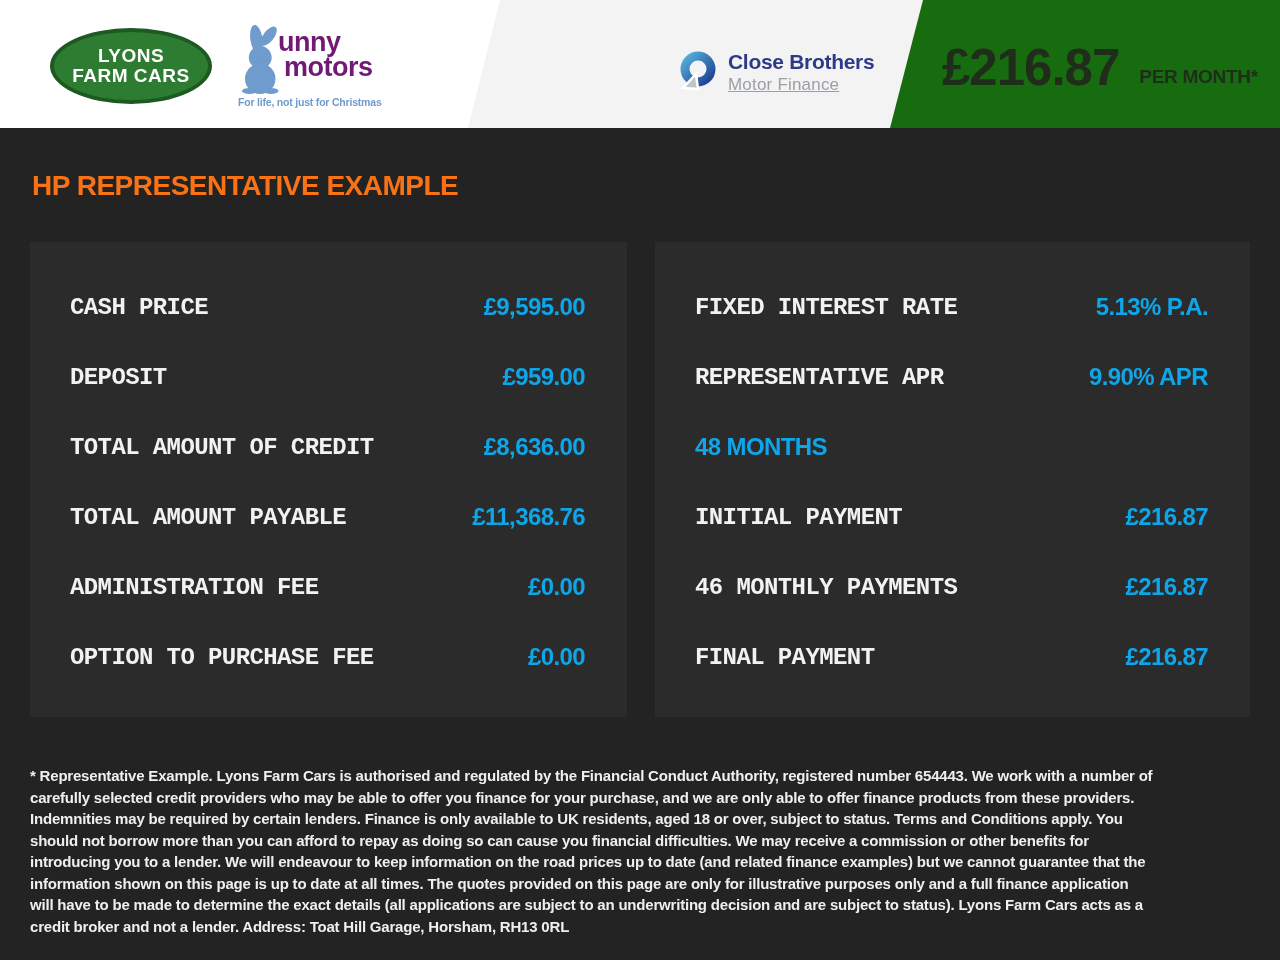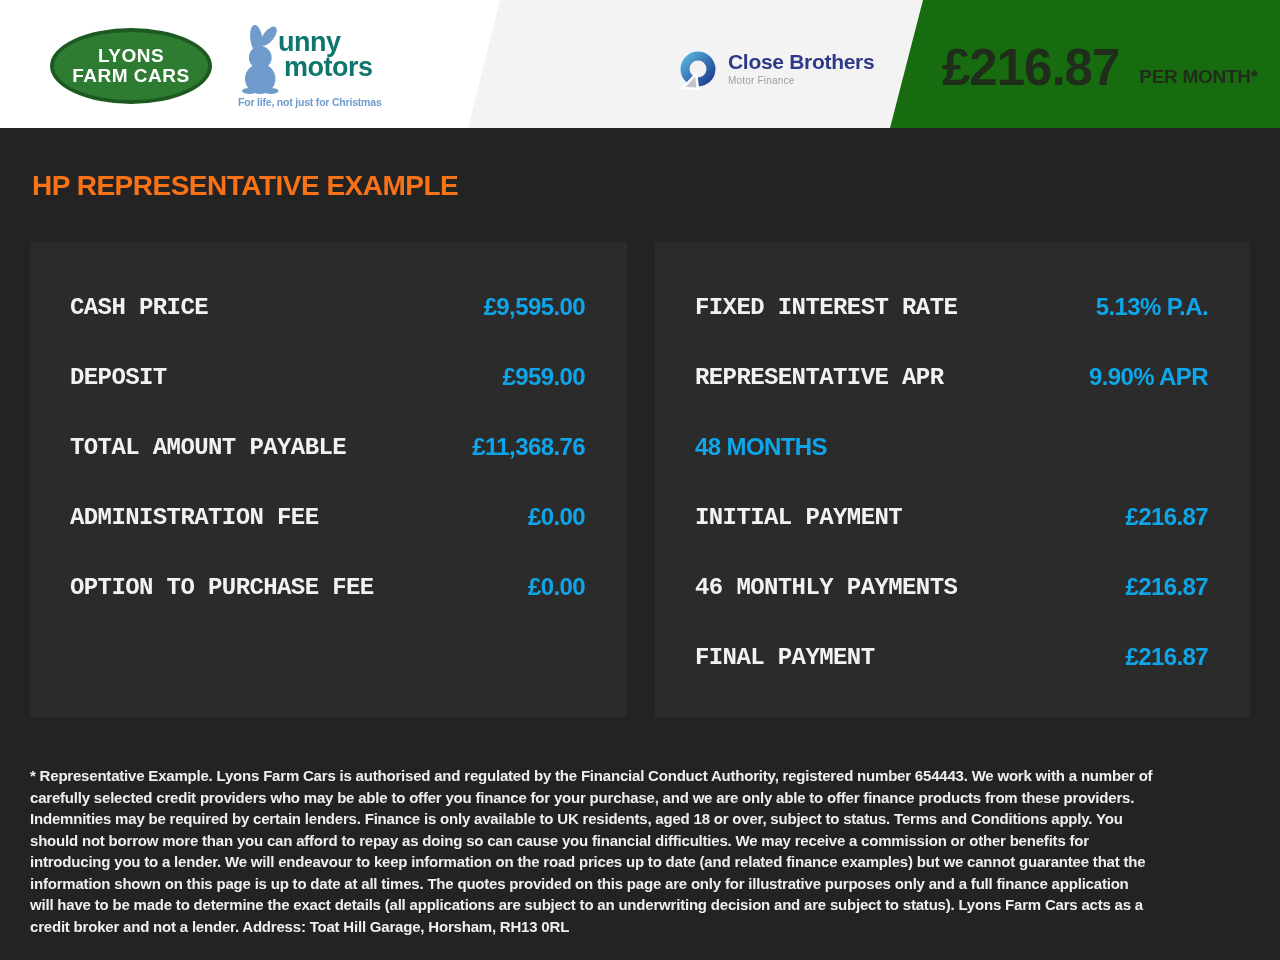--- a/index.html
+++ b/index.html
@@ -39,39 +39,39 @@
   .logo-lyons .l1 { font-size: 19px; }
   .logo-lyons .l2 { font-size: 19px; }
 
   .logo-bunny {
     position: absolute; left: 238px; top: 24px; width: 150px;
   }
   .bunny-row { display: flex; align-items: flex-start; }
   .bunny-svg { width: 46px; height: 70px; flex: 0 0 auto; }
   .bunny-text {
     margin-left: -6px; margin-top: 6px;
-    color: #0f766e; font-weight: bold; line-height: 0.92;
+    color: #701a75; font-weight: bold; line-height: 0.92;
     letter-spacing: -0.5px;
   }
   .bunny-text .t1 { font-size: 27px; }
   .bunny-text .t2 { font-size: 27px; margin-left: 6px; }
   .bunny-tagline {
     margin-top: 2px;
     color: #6f9bcd; font-weight: bold; font-size: 10.5px; letter-spacing: -0.2px;
     white-space: nowrap;
   }
 
   .logo-close {
     position: absolute; left: 678px; top: 50px;
     display: flex; align-items: flex-start;
   }
   .close-icon-svg { width: 40px; height: 42px; }
   .close-text { margin-left: 10px; display: flex; flex-direction: column; }
   .close-name { color: #2e3a87; font-size: 21px; font-weight: bold; letter-spacing: -0.3px; }
-  .close-division { color: #9aa0a6; font-size: 10px; margin-top: 1px; letter-spacing: 0.2px; }
+  .close-division { color: #9aa0a6; font-size: 17px; margin-top: 1px; letter-spacing: 0.2px; text-decoration: underline; }
 
   .price-banner {
     position: absolute; right: 0; top: 0;
     width: 390px; height: 128px;
     background: #186c10;
     clip-path: polygon(33px 0, 390px 0, 390px 128px, 0 128px);
     display: flex; align-items: baseline;
     padding-left: 52px;
   }
   .price-amount {
@@ -186,20 +186,24 @@
   <div class="panel left">
     <div class="finance-row">
       <span class="finance-label">CASH PRICE</span>
       <span class="finance-value">£9,595.00</span>
     </div>
     <div class="finance-row">
       <span class="finance-label">DEPOSIT</span>
       <span class="finance-value">£959.00</span>
     </div>
     <div class="finance-row">
+      <span class="finance-label">TOTAL AMOUNT OF CREDIT</span>
+      <span class="finance-value">£8,636.00</span>
+    </div>
+    <div class="finance-row">
       <span class="finance-label">TOTAL AMOUNT PAYABLE</span>
       <span class="finance-value">£11,368.76</span>
     </div>
     <div class="finance-row">
       <span class="finance-label">ADMINISTRATION FEE</span>
       <span class="finance-value">£0.00</span>
     </div>
     <div class="finance-row">
       <span class="finance-label">OPTION TO PURCHASE FEE</span>
       <span class="finance-value">£0.00</span>

